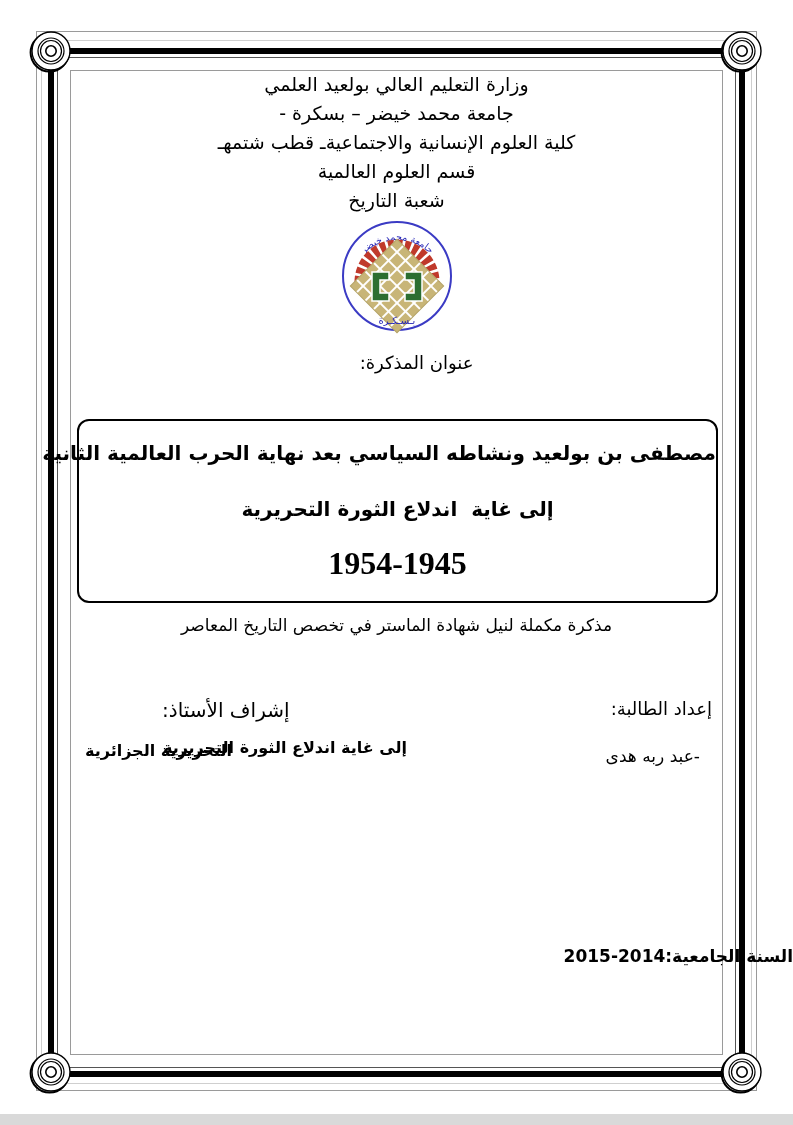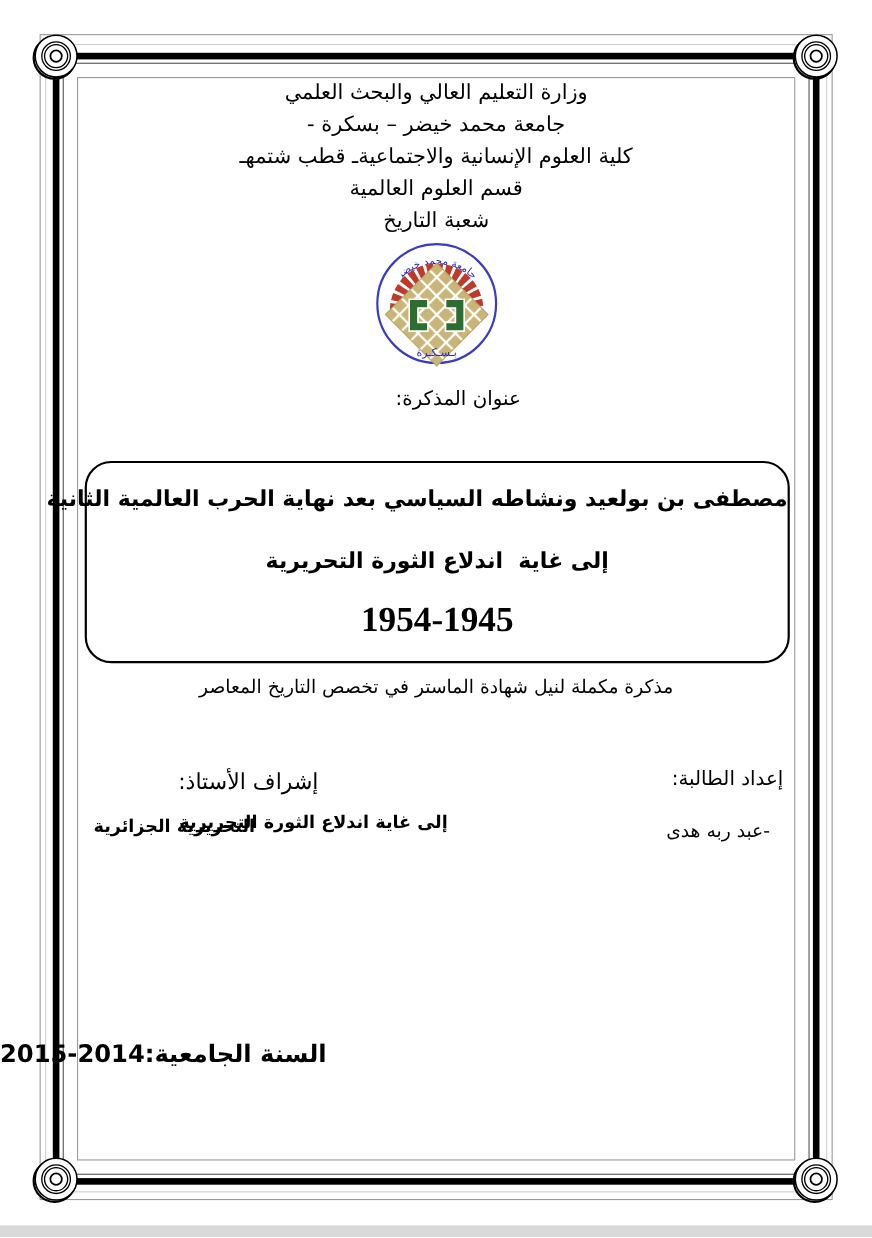--- a/index.html
+++ b/index.html
@@ -19,38 +19,38 @@
   .m-tl{left:27px;top:27px;}
   .m-tr{left:718px;top:27px;}
   .m-bl{left:27px;top:1048px;}
   .m-br{left:718px;top:1048px;}
   
   .header-block{position:absolute;top:70px;left:0;right:0;text-align:center;
     font-size:19px;line-height:29px;}
   .logo-wrap{position:absolute;top:218px;left:0;right:0;display:flex;justify-content:center;}
   .memo-label{position:absolute;top:352px;left:0;right:0;text-align:center;font-size:18px;padding-left:40px;}
   .title-box{position:absolute;top:419px;left:77px;width:637px;height:180px;
-    border:2px solid #000;border-radius:24px;background:#fff;}
+    border:2px solid #000;border-radius:12px;background:#fff;}
   .title-box .tline{position:absolute;left:0;width:100%;text-align:center;
     font-weight:bold;font-size:20px;white-space:nowrap;}
   .t1{top:20px;}
   .t2{top:76px;}
   .t-years{position:absolute;left:0;width:100%;text-align:center;top:124px;
     font-family:"Liberation Serif",serif;font-weight:bold;font-size:32px;
     direction:ltr;unicode-bidi:embed;}
   .degree-line{position:absolute;top:615px;left:0;right:0;text-align:center;font-size:17px;}
   .student-label{position:absolute;top:698px;right:81px;font-size:18px;margin-left:36px;}
   .supervisor-label{position:absolute;top:698px;left:162px;font-size:20px;}
   .student-name{position:absolute;top:746px;right:93px;font-size:17px;}
   .overlap-wrap{position:absolute;top:738px;left:85px;width:322px;height:42px;}
   .ov{position:absolute;font-weight:bold;font-size:16px;white-space:nowrap;}
   .ov-back{left:0;top:3px;}
   .ov-front{right:0;top:0;}
-  .academic-year{position:absolute;top:946px;left:0;right:0;text-align:left;
-    font-weight:bold;font-size:22px;}
+  .academic-year{position:absolute;top:946px;left:0;right:0;text-align:right;
+    font-weight:bold;font-size:17px;}
   .academic-year .yr{direction:ltr;unicode-bidi:embed;}
   .bottom-strip{position:absolute;left:0;right:0;bottom:0;height:11px;background:#d9d9d9;z-index:6;}
 </style>
 </head>
 <body>
 
 <div class="page">
 
   <div class="frame frame-a"></div>
   <div class="frame frame-b"></div>
@@ -81,21 +81,21 @@
   </svg>
   <svg class="medallion m-br" viewBox="0 0 48 48">
     <circle cx="22.6" cy="25.6" r="19" fill="none" stroke="#000" stroke-width="2"></circle>
     <circle cx="24" cy="24" r="19" fill="#fff" stroke="#000" stroke-width="1.4"></circle>
     <circle cx="24" cy="24" r="13" fill="none" stroke="#000" stroke-width="1.2"></circle>
     <circle cx="24" cy="24" r="10.5" fill="none" stroke="#000" stroke-width="1.2"></circle>
     <circle cx="24" cy="24" r="5.2" fill="#fff" stroke="#000" stroke-width="1.6"></circle>
   </svg>
 
   <div class="header-block">
-    <div>وزارة التعليم العالي والبحث العلمي</div>
+    <div>وزارة التعليم العالي بولعيد العلمي</div>
     <div>جامعة محمد خيضر – بسكرة -</div>
     <div>كلية العلوم الإنسانية والاجتماعيةـ قطب شتمهـ</div>
     <div>قسم العلوم العالمية</div>
     <div>شعبة التاريخ</div>
   </div>
 
   <div class="logo-wrap">
     <svg width="124" height="116" viewBox="-62 -58 124 116">
       <defs>
         <pattern id="tiles" width="12" height="12" patternUnits="userSpaceOnUse">

